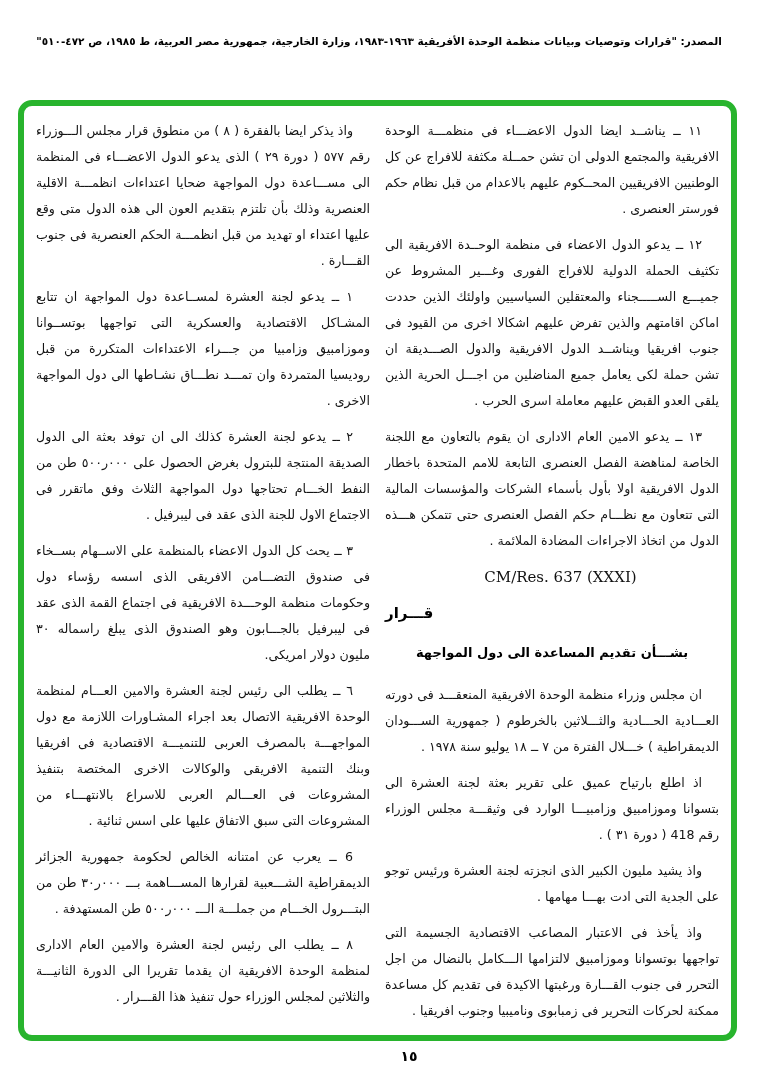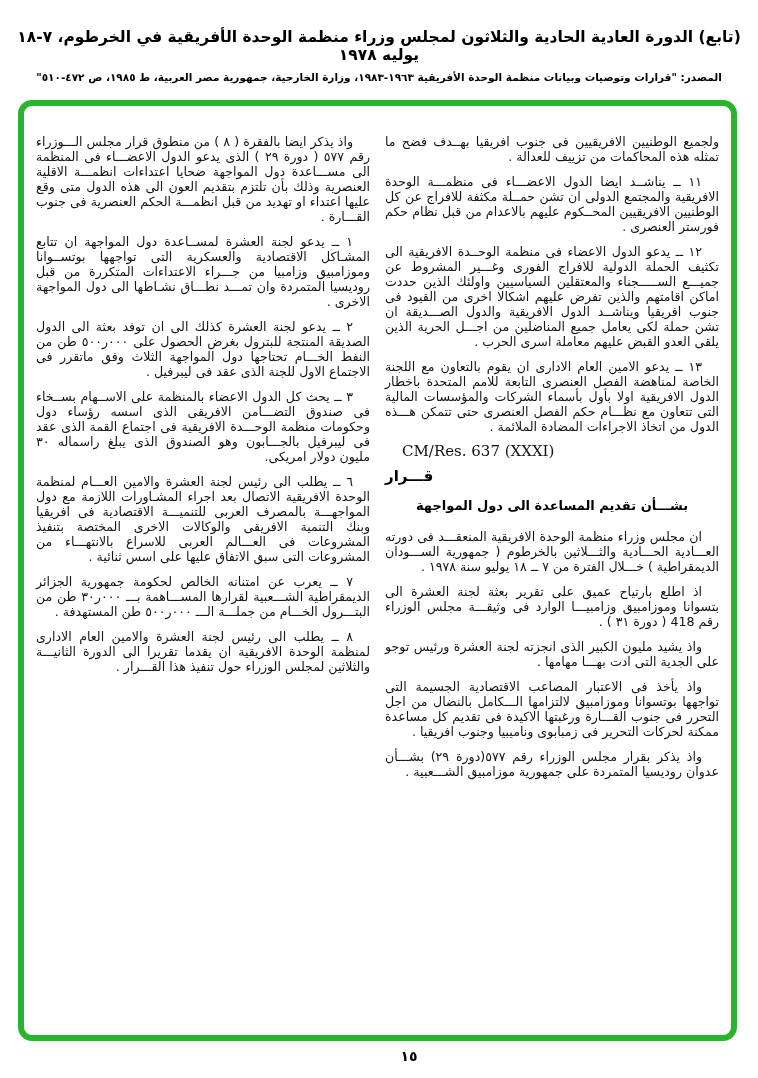--- a/index.html
+++ b/index.html
@@ -9,47 +9,45 @@
   .hdr{position:absolute;top:28px;left:0;width:100%;text-align:center;direction:rtl;}
   .hdr-title{font-size:15.5px;font-weight:bold;color:#000;letter-spacing:0.2px;}
   .hdr-source{font-size:10.5px;font-weight:bold;color:#000;margin-top:7px;}
 
   .content-box{
     position:absolute;left:18px;top:100px;width:719px;height:941px;
     box-sizing:border-box;border:6px solid #28b42d;border-radius:14px;
     padding:12px 12px 10px 12px;overflow:hidden;background:#fff;
   }
   .columns{display:flex;gap:15px;height:100%;}
-  .col{flex:1;min-width:0;font-size:12.6px;line-height:15px;text-align:justify;color:#141414;margin-top:16px;}
+  .col{flex:1;min-width:0;font-size:12.6px;line-height:26px;text-align:justify;color:#141414;}
   .col p{margin:0 0 10px 0;text-indent:17px;}
   .col p.noindent{text-indent:0;}
 
-  .res-code{direction:ltr;text-align:left;font-family:"DejaVu Serif",serif;
+  .res-code{direction:ltr;text-align:center;font-family:"DejaVu Serif",serif;
     font-size:15px;color:#111;margin:24px 0 14px 0;text-indent:0;}
   .res-title{text-align:left;font-size:15px;font-weight:bold;margin:0 0 14px 0;color:#000;}
   .res-subject{text-align:center;font-size:13px;font-weight:bold;margin:0 0 16px 0;color:#000;}
 
   .page-number{position:absolute;top:1048px;left:0;width:100%;text-align:center;
     font-size:14px;font-weight:bold;color:#000;padding-left:30px;}
 </style>
 </head>
 <body>
 
 <div class="page">
 
   <div class="hdr">
-    <div class="hdr-title">(تابع) الدورة العادية الحادية والثلاثون لمجلس وزراء منظمة الوحدة الأفريقية في الخرطوم، ٧-١٨ يوليه ١٩٧٨</div>
     <div class="hdr-source">المصدر: "قرارات وتوصيات وبيانات منظمة الوحدة الأفريقية ١٩٦٣-١٩٨٣، وزارة الخارجية، جمهورية مصر العربية، ط ١٩٨٥، ص ٤٧٢-٥١٠"</div>
   </div>
 
   <div class="content-box">
     <div class="columns">
 
       <section class="col">
-        <p class="noindent">ولجميع الوطنيين الافريقيين فى جنوب افريقيا بهــدف فضح ما تمثله هذه المحاكمات من تزييف للعدالة .</p>
         <p>١١ ــ يناشــد ايضا الدول الاعضـــاء فى منظمـــة الوحدة الافريقية والمجتمع الدولى ان تشن حمــلة مكثفة للافراج عن كل الوطنيين الافريقيين المحــكوم عليهم بالاعدام من قبل نظام حكم فورستر العنصرى .</p>
         <p>١٢ ــ يدعو الدول الاعضاء فى منظمة الوحــدة الافريقية الى تكثيف الحملة الدولية للافراج الفورى وغـــير المشروط عن جميـــع الســـــجناء والمعتقلين السياسيين واولئك الذين حددت اماكن اقامتهم والذين تفرض عليهم اشكالا اخرى من القيود فى جنوب افريقيا ويناشــد الدول الافريقية والدول الصـــديقة ان تشن حملة لكى يعامل جميع المناضلين من اجـــل الحرية الذين يلقى العدو القبض عليهم معاملة اسرى الحرب .</p>
         <p>١٣ ــ يدعو الامين العام الادارى ان يقوم بالتعاون مع اللجنة الخاصة لمناهضة الفصل العنصرى التابعة للامم المتحدة باخطار الدول الافريقية اولا بأول بأسماء الشركات والمؤسسات المالية التى تتعاون مع نظـــام حكم الفصل العنصرى حتى تتمكن هـــذه الدول من اتخاذ الاجراءات المضادة الملائمة .</p>
 
         <p class="res-code">CM/Res. 637 (XXXI)</p>
         <h2 class="res-title">قـــرار</h2>
         <h3 class="res-subject">بشـــأن تقديم المساعدة الى دول المواجهة</h3>
 
         <p>ان مجلس وزراء منظمة الوحدة الافريقية المنعقـــد فى دورته العـــادية الحـــادية والثـــلاثين بالخرطوم ( جمهورية الســـودان الديمقراطية ) خـــلال الفترة من ٧ ــ ١٨ يوليو سنة ١٩٧٨ .</p>
         <p>اذ اطلع بارتياح عميق على تقرير بعثة لجنة العشرة الى بتسوانا وموزامبيق وزامبيـــا الوارد فى وثيقـــة مجلس الوزراء رقم 418 ( دورة ٣١ ) .</p>
@@ -57,21 +55,21 @@
         <p>واذ يأخذ فى الاعتبار المصاعب الاقتصادية الجسيمة التى تواجهها بوتسوانا وموزامبيق لالتزامها الـــكامل بالنضال من اجل التحرر فى جنوب القـــارة ورغبتها الاكيدة فى تقديم كل مساعدة ممكنة لحركات التحرير فى زمبابوى وناميبيا وجنوب افريقيا .</p>
         <p>واذ يذكر بقرار مجلس الوزراء رقم ٥٧٧(دورة ٢٩) بشـــأن عدوان روديسيا المتمردة على جمهورية موزامبيق الشـــعبية .</p>
       </section>
 
       <section class="col">
         <p>واذ يذكر ايضا بالفقرة ( ٨ ) من منطوق قرار مجلس الـــوزراء رقم ٥٧٧ ( دورة ٢٩ ) الذى يدعو الدول الاعضـــاء فى المنظمة الى مســـاعدة دول المواجهة ضحايا اعتداءات انظمـــة الاقلية العنصرية وذلك بأن تلتزم بتقديم العون الى هذه الدول متى وقع عليها اعتداء او تهديد من قبل انظمـــة الحكم العنصرية فى جنوب القـــارة .</p>
         <p>١ ــ يدعو لجنة العشرة لمســاعدة دول المواجهة ان تتابع المشـاكل الاقتصادية والعسكرية التى تواجهها بوتســوانا وموزامبيق وزامبيا من جـــراء الاعتداءات المتكررة من قبل روديسيا المتمردة وان تمـــد نطـــاق نشـاطها الى دول المواجهة الاخرى .</p>
         <p>٢ ــ يدعو لجنة العشرة كذلك الى ان توفد بعثة الى الدول الصديقة المنتجة للبترول بغرض الحصول على ٠٠٠ر٥٠٠ طن من النفط الخـــام تحتاجها دول المواجهة الثلاث وفق ماتقرر فى الاجتماع الاول للجنة الذى عقد فى ليبرفيل .</p>
         <p>٣ ــ يحث كل الدول الاعضاء بالمنظمة على الاســهام بســخاء فى صندوق التضـــامن الافريقى الذى اسسه رؤساء دول وحكومات منظمة الوحـــدة الافريقية فى اجتماع القمة الذى عقد فى ليبرفيل بالجـــابون وهو الصندوق الذى يبلغ راسماله ٣٠ مليون دولار امريكى.</p>
         <p>٦ ــ يطلب الى رئيس لجنة العشرة والامين العـــام لمنظمة الوحدة الافريقية الاتصال بعد اجراء المشـاورات اللازمة مع دول المواجهـــة بالمصرف العربى للتنميـــة الاقتصادية فى افريقيا وبنك التنمية الافريقى والوكالات الاخرى المختصة بتنفيذ المشروعات فى العـــالم العربى للاسراع بالانتهـــاء من المشروعات التى سبق الاتفاق عليها على اسس ثنائية .</p>
-        <p>٧ ــ يعرب عن امتنانه الخالص لحكومة جمهورية الجزائر الديمقراطية الشـــعبية لقرارها المســـاهمة بـــ ٠٠٠ر٣٠ طن من البتـــرول الخـــام من جملـــة الـــ ٠٠٠ر٥٠٠ طن المستهدفة .</p>
+        <p>6 ــ يعرب عن امتنانه الخالص لحكومة جمهورية الجزائر الديمقراطية الشـــعبية لقرارها المســـاهمة بـــ ٠٠٠ر٣٠ طن من البتـــرول الخـــام من جملـــة الـــ ٠٠٠ر٥٠٠ طن المستهدفة .</p>
         <p>٨ ــ يطلب الى رئيس لجنة العشرة والامين العام الادارى لمنظمة الوحدة الافريقية ان يقدما تقريرا الى الدورة الثانيـــة والثلاثين لمجلس الوزراء حول تنفيذ هذا القـــرار .</p>
       </section>
 
     </div>
   </div>
 
   <div class="page-number">١٥</div>
 
 </div>
 

